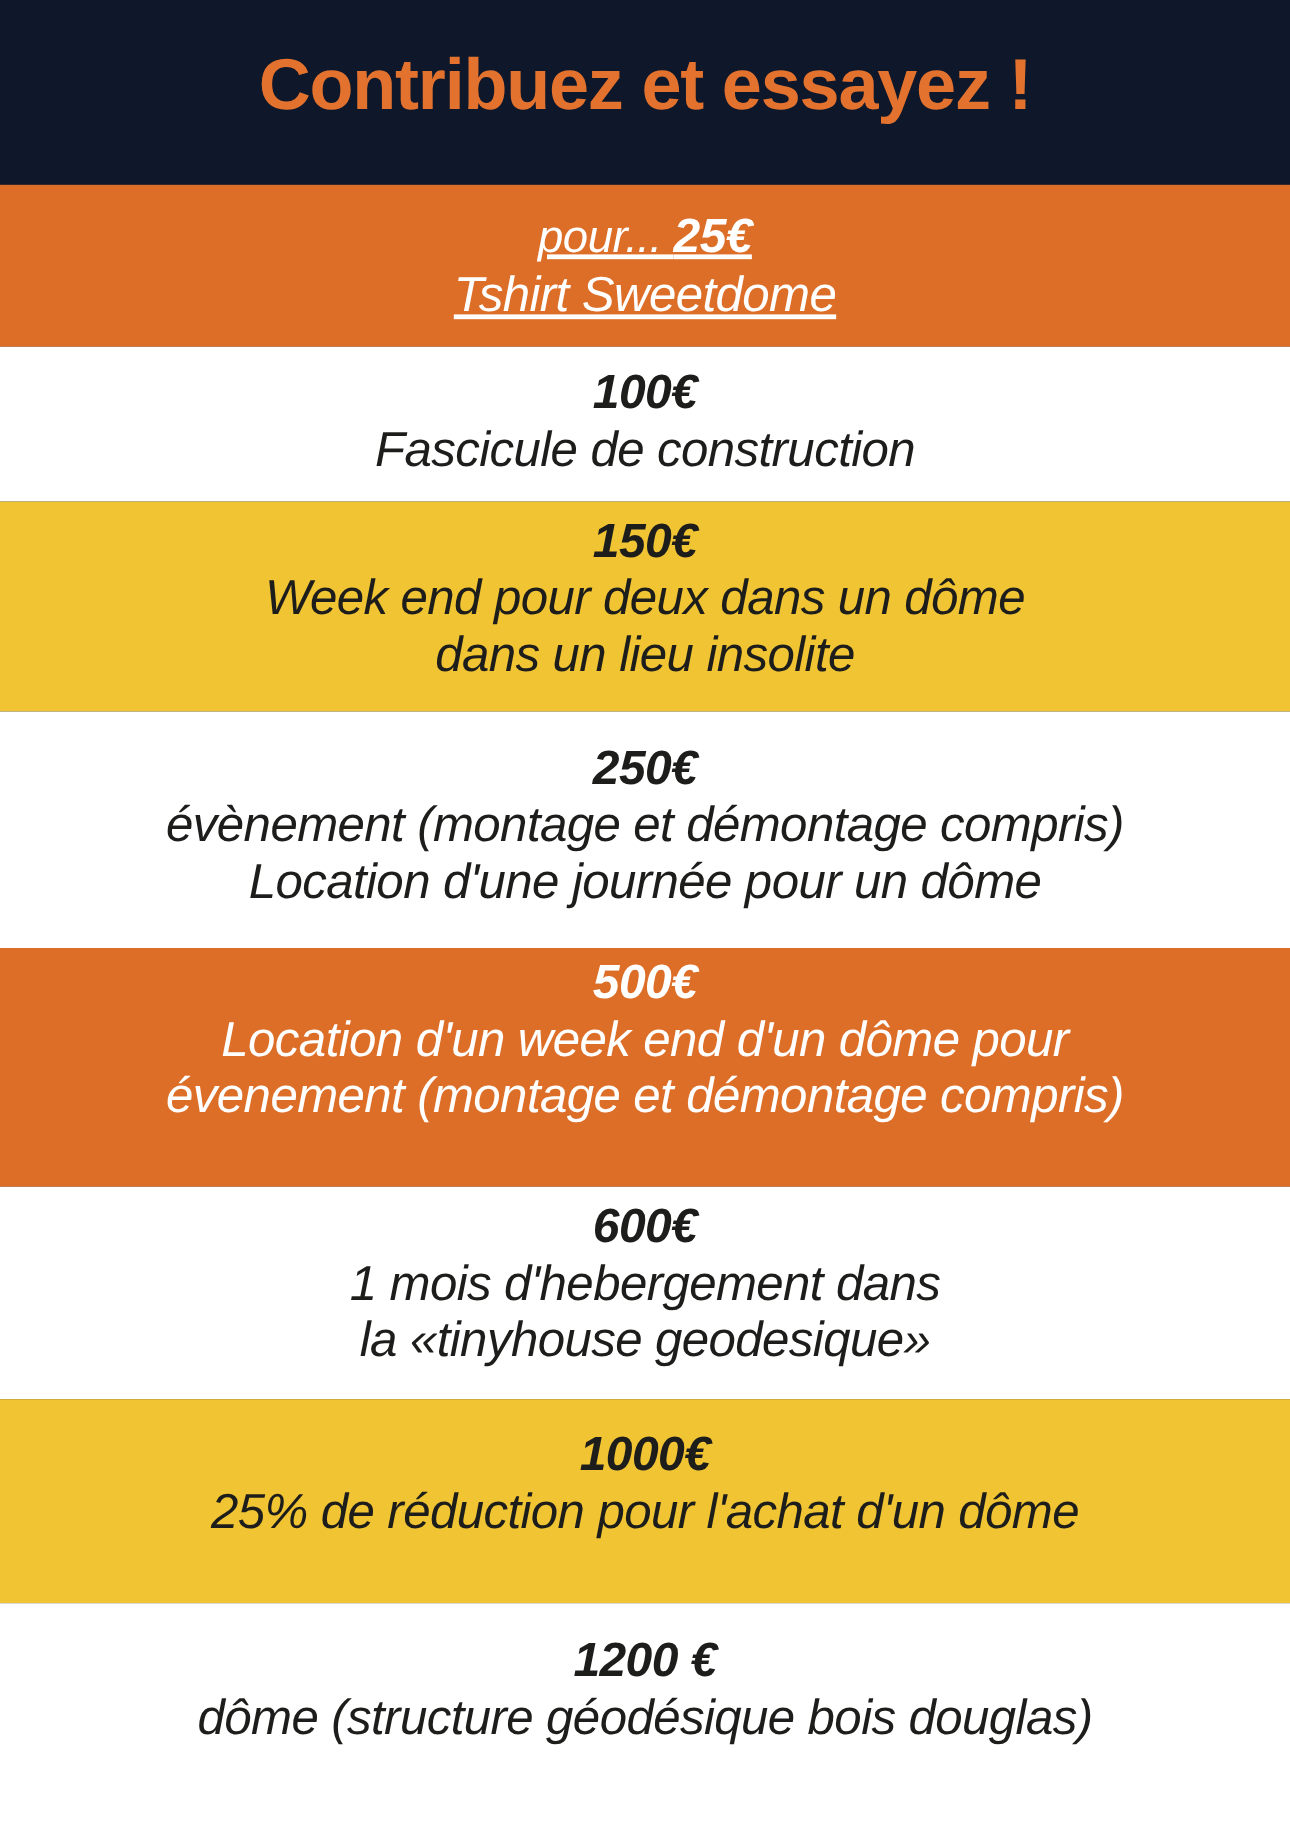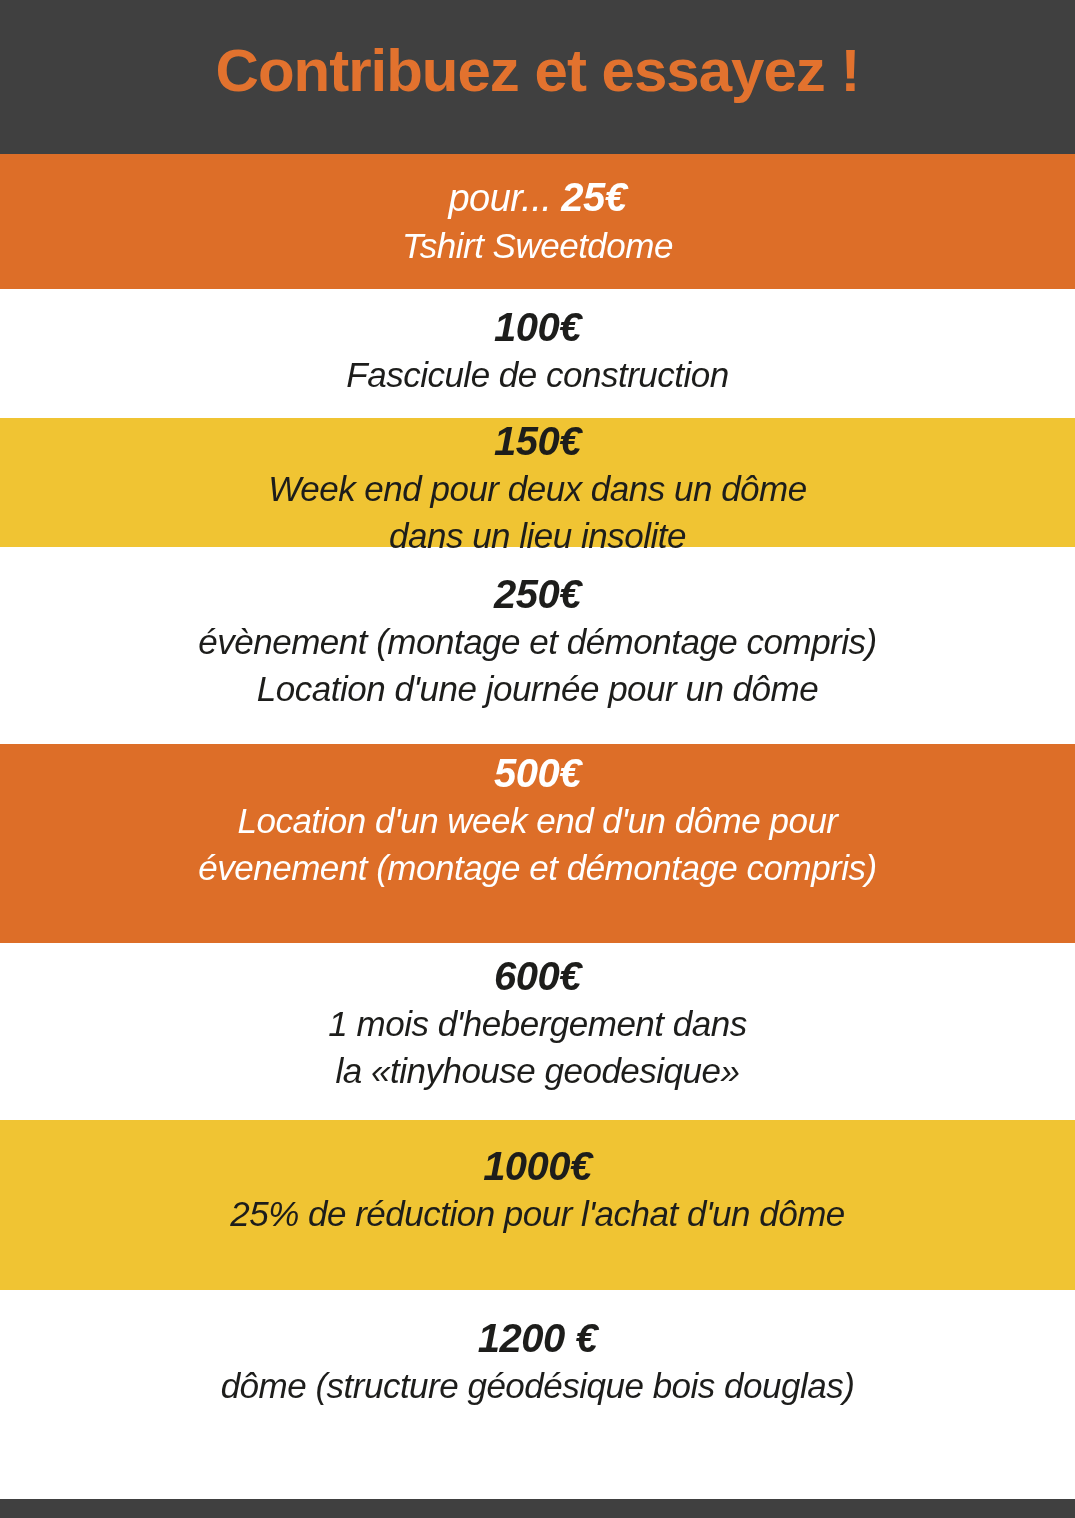--- a/index.html
+++ b/index.html
@@ -11,21 +11,21 @@
   }
   * { margin: 0; padding: 0; box-sizing: border-box; }
   html, body {
     width: 1075px;
     background: #ffffff;
     font-family: "Liberation Sans", sans-serif;
   }
   .page {
     width: 1075px;
     height: 1518px;
-    background: #404040;
+    background: #0f172a;
     overflow: hidden;
   }
   .header {
     height: 154px;
     display: flex;
     align-items: center;
     justify-content: center;
   }
   .title {
     color: var(--title-orange);
@@ -53,31 +53,31 @@
     font-weight: 700;
     font-style: italic;
     line-height: 47px;
     letter-spacing: -0.5px;
   }
   .price .prefix {
     font-weight: 400;
     font-size: 38px;
   }
   .line {
-    font-size: 35px;
+    font-size: 41px;
     font-style: italic;
     font-weight: 400;
     line-height: 47px;
     letter-spacing: -0.5px;
   }
 
   
-  .t1 { height: 135px; padding-top: 20px; }
+  .t1 { height: 135px; padding-top: 20px; text-decoration: underline; }
   .t2 { height: 129px; padding-top: 15px; }
-  .t3 { height: 129px; }
+  .t3 { height: 175px; padding-top: 10px; }
   .t4 { height: 197px; padding-top: 24px; }
   .t5 { height: 199px; padding-top: 6px; }
   .t6 { height: 177px; padding-top: 10px; }
   .t7 { height: 170px; padding-top: 23px; }
   .t8 { height: 209px; padding-top: 25px; }
 </style>
 </head>
 <body>
 
 <div class="page">

